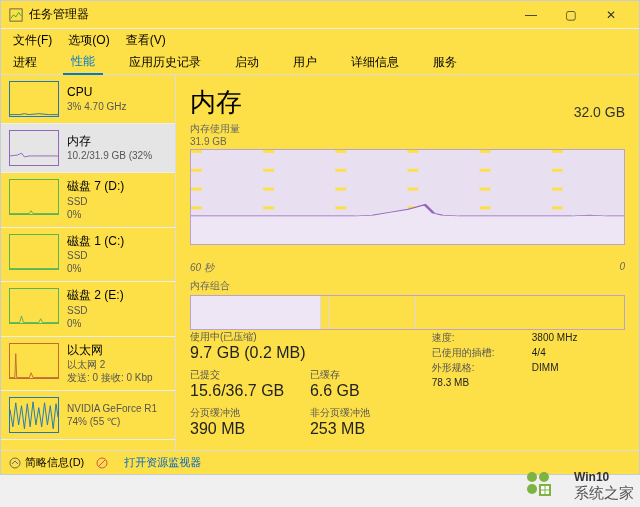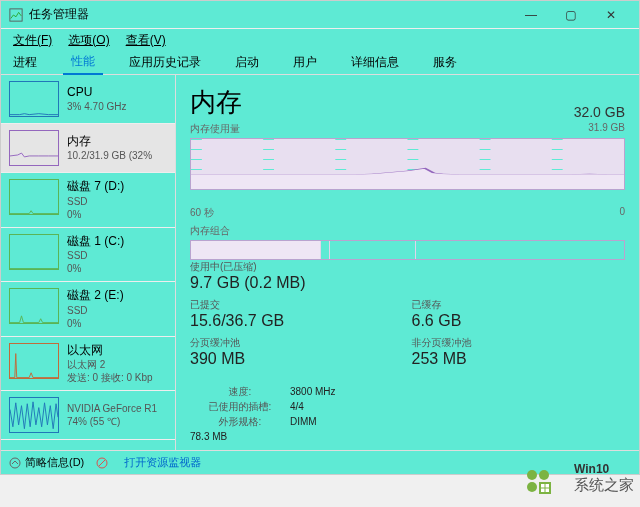--- a/index.html
+++ b/index.html
@@ -1,61 +1,61 @@
 <!DOCTYPE html>
 <html><head>
 <meta charset="utf-8">
 <style>
 * { margin: 0; padding: 0; box-sizing: border-box; font-family: "Segoe UI", "Microsoft YaHei", sans-serif; }
 body { background: #f0f0f0; width: 640px; height: 507px; overflow: hidden; position: relative; }
-.window { background: #5eead4; width: 640px; height: 475px; border: 1px solid #ccc; display: flex; flex-direction: column; }
+.window { background: #fde047; width: 640px; height: 475px; border: 1px solid #ccc; display: flex; flex-direction: column; }
 .titlebar { height: 28px; display: flex; align-items: center; padding: 0 8px; border-bottom: 1px solid #eee; }
 .titlebar-icon { width: 14px; height: 14px; margin-right: 6px; }
 .titlebar-title { font-size: 12px; flex: 1; }
 .titlebar-btns { display: flex; }
 .titlebar-btn { width: 40px; height: 26px; display: flex; align-items: center; justify-content: center; font-size: 12px; color: #333; }
-.menubar { height: 22px; display: flex; align-items: center; padding: 0 6px; font-size: 12px; gap: 4px; text-decoration: underline; }
+.menubar { height: 22px; display: flex; align-items: center; padding: 0 6px; font-size: 12px; gap: 4px; }
 .menubar span { padding: 2px 6px; }
 .tabbar { height: 24px; display: flex; align-items: center; padding: 0 4px; font-size: 12px; border-bottom: 1px solid #ddd; gap: 18px; }
 .tabbar span { padding: 3px 8px; }
 .tabbar .active { border-bottom: 2px solid #0078d4; color: #0078d4; }
 .body { flex: 1; display: flex; overflow: hidden; }
 .sidebar { width: 175px; border-right: 1px solid #ddd; overflow-y: auto; }
 .side-item { display: flex; padding: 6px 8px; border-bottom: 1px solid #eee; gap: 8px; }
 .side-item.selected { background: #e5e5e5; }
 .side-chart { width: 50px; height: 36px; border: 1px solid #999; position: relative; flex-shrink: 0; }
 .side-chart svg { position: absolute; top:0; left:0; }
 .side-text { display: flex; flex-direction: column; justify-content: center; font-size: 11px; line-height: 1.3; overflow: hidden; white-space: nowrap; }
 .side-text .t1 { font-size: 12px; }
 .side-text .t2 { color: #555; font-size: 10px; }
 .main { flex: 1; padding: 10px 14px 6px 14px; display: flex; flex-direction: column; overflow: hidden; }
 .main-head { display: flex; justify-content: space-between; align-items: flex-end; }
 .main-title { font-size: 26px; font-weight: 300; }
 .main-cap { font-size: 14px; color: #333; }
-.graph-label { font-size: 10px; color: #666; display: flex; justify-content: space-between; margin-top: 2px; }
+.graph-label { font-size: 10px; color: #666; display: flex; justify-content: space-between; margin-top: 2px; flex-direction: column; }
 .graph { border: 1px solid #b9a3cf; height: 100px; margin-top: 2px; position: relative; background: linear-gradient(to right, transparent 0, transparent calc(100%/6 - 1px), #e8dff0 calc(100%/6 - 1px), #e8dff0 calc(100%/6)), linear-gradient(to bottom, transparent 0, transparent calc(100%/5 - 1px), #e8dff0 calc(100%/5 - 1px), #e8dff0 calc(100%/5)); background-size: calc(100%/6) 100%, 100% calc(100%/5); }
 .graph svg { position:absolute; top:0; left:0; width:100%; height:100%; }
-.graph-scale { font-size: 10px; color: #666; display: flex; justify-content: space-between; margin-top: 16px; }
+.graph-scale { font-size: 10px; color: #666; display: flex; justify-content: space-between; margin-top: 16px; font-style: italic; }
 .compgraph-label { font-size: 10px; color: #666; margin-top: 4px; }
 .compgraph { border: 1px solid #b9a3cf; height: 36px; margin-top: 2px; position: relative; }
 .compgraph .seg { position:absolute; top:0; bottom:0; border-right:1px solid #e0d5ea; }
-.stats { display: flex; gap: 10px; font-size: 11px; flex-direction: column; }
+.stats { display: flex; gap: 10px; font-size: 11px; }
 .stats-left { flex: 1.2; }
-.stats-right { flex: 1; text-align: center; }
+.stats-right { flex: 1; }
 .stat-row { display: flex; margin-bottom: 6px; gap: 8px; }
 .stat-col { flex: 1; }
 .stat-lbl { color: #555; font-size: 10px; }
 .stat-val { font-size: 16px; color: #222; }
 .kv-row { display: flex; font-size: 10px; line-height: 1.5; }
 .kv-row .k { color: #555; width: 100px; }
 .kv-row .v { color: #222; }
 .footer { height: 24px; border-top: 1px solid #ddd; display: flex; align-items: center; padding: 0 8px; font-size: 11px; gap: 12px; }
 .footer .collapse { display:flex; align-items:center; gap:4px; cursor:pointer; }
 .footer .link { color: #0066cc; display:flex; align-items:center; gap:16px; cursor:pointer; }
-.watermark { position: absolute; right: 6px; bottom: 12px; display: flex; align-items: flex-end; gap: 22px; font-size: 11px; color: #333; }
+.watermark { position: absolute; right: 6px; bottom: 4px; display: flex; align-items: flex-start; gap: 22px; font-size: 11px; color: #333; }
 .watermark .logo { width: 26px; height: 26px; }
 .watermark .wt { line-height: 1.1; font-size: 12px; font-weight: 600; }
 .watermark .ws { font-size: 15px; color: #555; }
 </style>
 </head>
 <body>
 
 <div class="window">
   <div class="titlebar">
     <svg class="titlebar-icon" viewBox="0 0 16 16">

